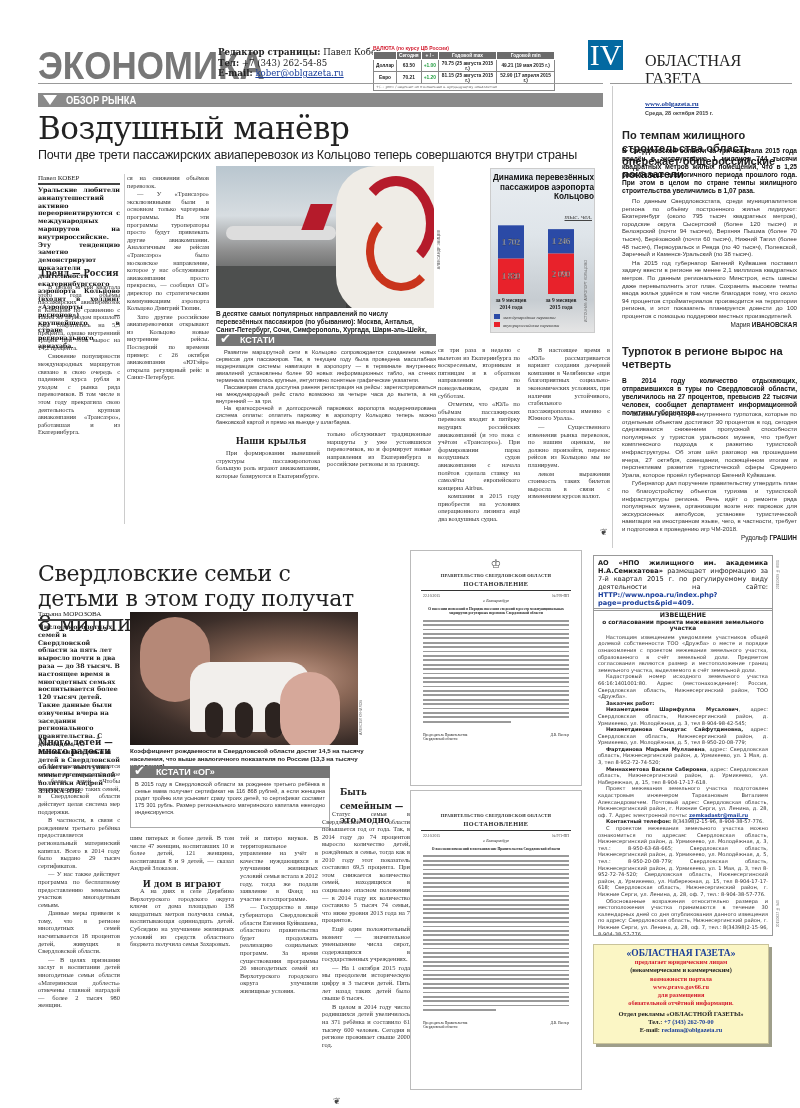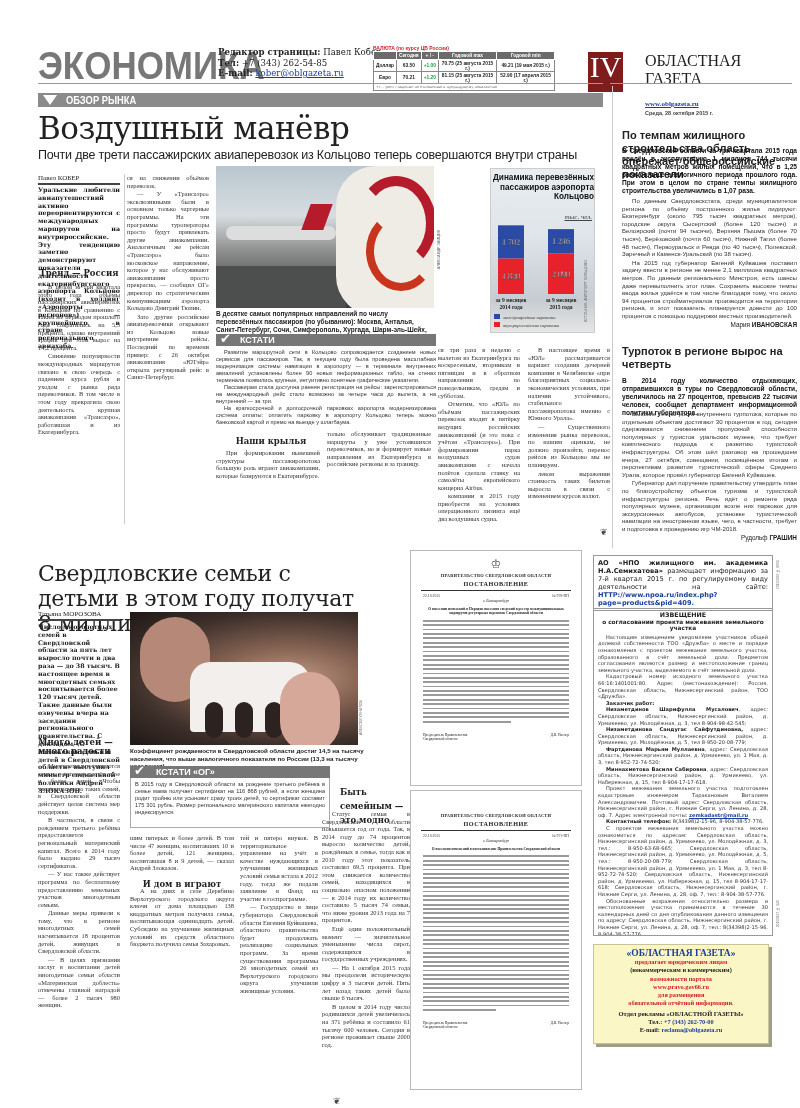--- a/index.html
+++ b/index.html
@@ -17,21 +17,21 @@
   .hr-top { left: 38px; top: 83px; width: 565px; height: 1px; background: #999; }
 
   #currency { left: 373px; top: 45px; width: 182px; }
   #currency .cap { font-family: "Liberation Sans", sans-serif; font-weight: bold; font-size: 5px; color: #d21a2d; }
   #currency table { border-collapse: collapse; width: 100%; font-family: "Liberation Sans", sans-serif; font-size: 4.8px; }
   #currency th { background: #6b6b6b; color: #fff; font-weight: bold; padding: 1px 2px; border: 1px solid #fff; }
   #currency td { padding: 0.5px 2px; border: 1px solid #888; text-align: center; font-weight: bold; }
   #currency td.green { color: #1c9a3a; }
   #currency .note { font-size: 3.6px; color: #666; border: 1px solid #888; border-top: none; padding: 1px 2px; }
 
-  #page-num { left: 588px; top: 52px; width: 35px; height: 40px; background: #7f1d1d; color: #fff; font-family: "Liberation Serif", serif; font-size: 30px; line-height: 30px; text-align: center; }
+  #page-num { left: 588px; top: 40px; width: 35px; height: 30px; background: #0369a1; color: #fff; font-family: "Liberation Serif", serif; font-size: 30px; line-height: 30px; text-align: center; }
   #paper { left: 645px; top: 52px; }
   #paper .name { font-family: "Liberation Serif", serif; font-size: 16px; color: #222; }
   #paper .url { font-family: "Liberation Serif", serif; font-size: 7px; color: #1a3e9a; text-decoration: underline; font-weight: bold; margin-top: 12px; }
   #paper .date { font-family: "Liberation Sans", sans-serif; font-size: 5.5px; color: #444; font-weight: bold; margin-top: 2px; }
   .hr-right { left: 610px; top: 83px; width: 182px; height: 1px; background: #999; }
 
   #rubric { left: 38px; top: 93px; width: 565px; height: 14px; background: #8a8a8a; }
   #rubric .label { position: absolute; left: 28px; top: 0px; font-family: "Liberation Sans", sans-serif; font-weight: bold; font-size: 11px; line-height: 14px; color: #fff; transform: scaleX(0.85); transform-origin: left; }
   #rubric .tri { position: absolute; left: 5px; top: 2px; width: 0; height: 0; border-left: 7px solid transparent; border-right: 7px solid transparent; border-top: 10px solid #fff; }
 

